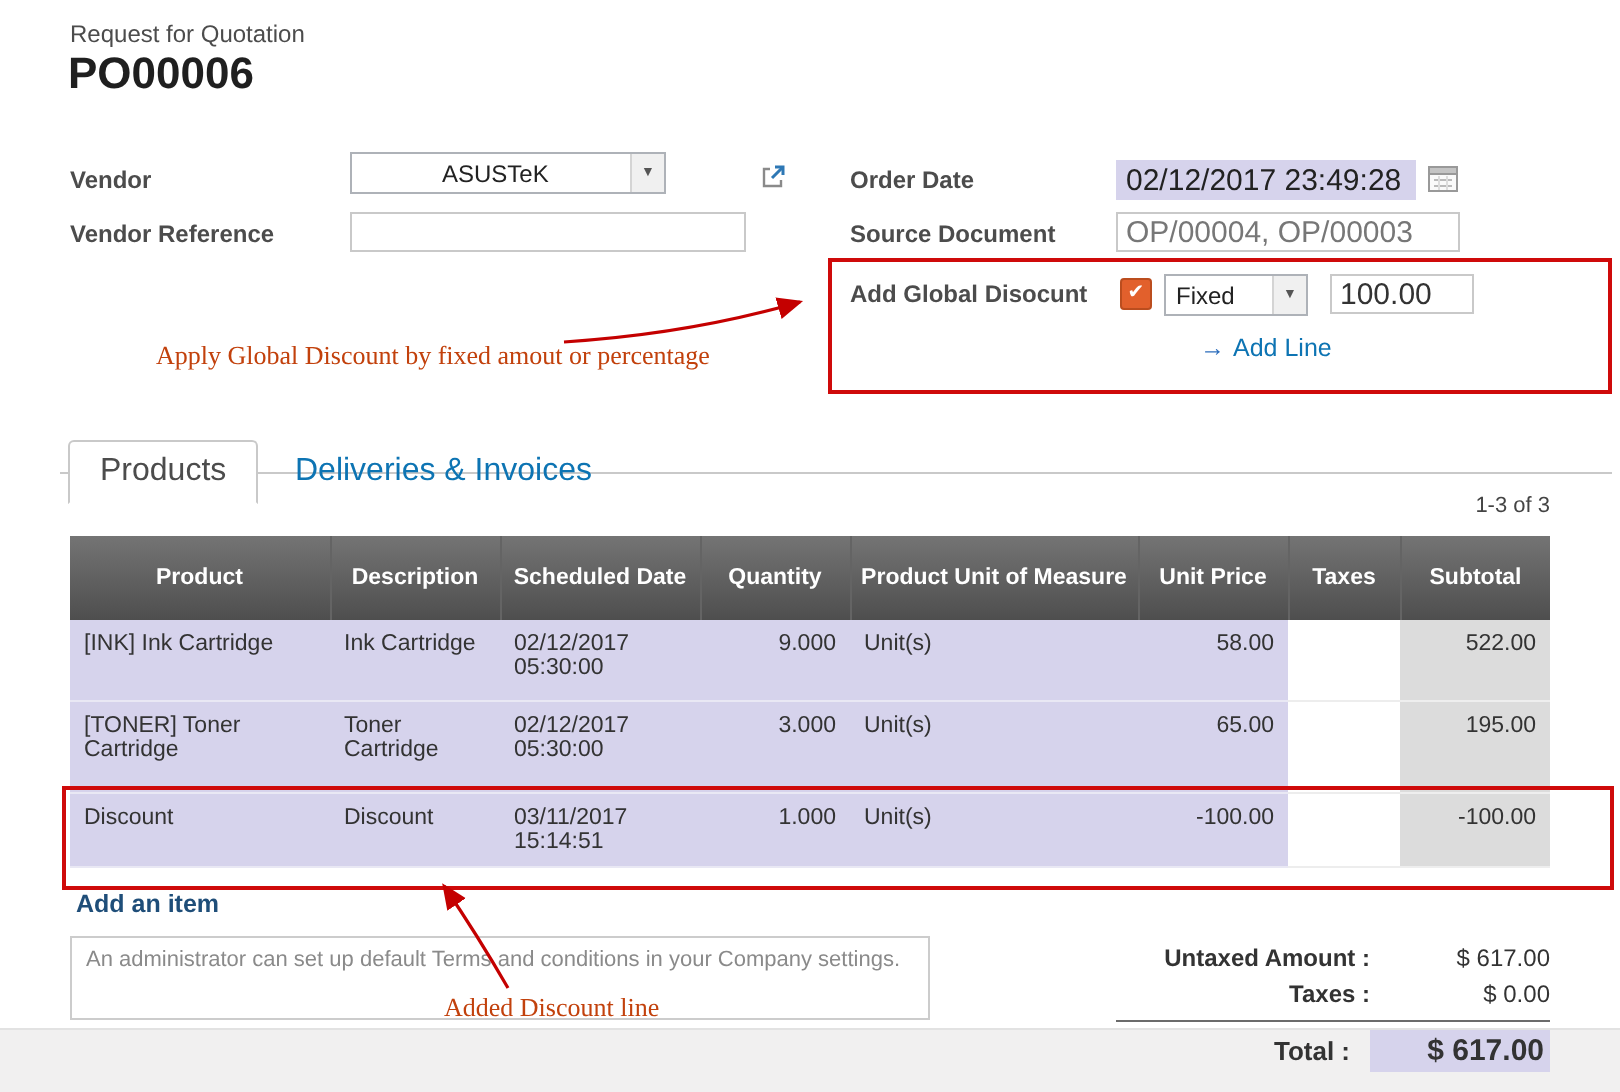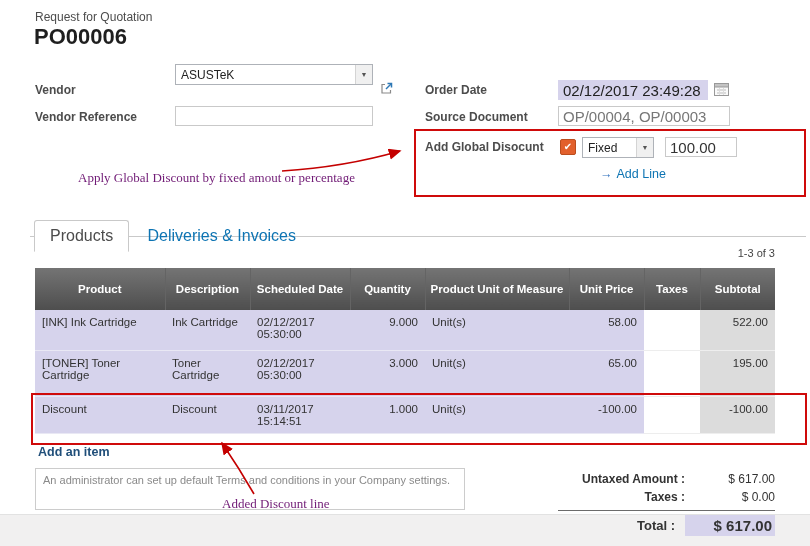--- a/index.html
+++ b/index.html
@@ -24,21 +24,21 @@
   .icon-btn{position:absolute;cursor:pointer;line-height:0;}
   .checkbox{position:absolute;width:14px;height:14px;background:#e2602c;border:1px solid #bb4d1e;
             border-radius:2px;color:#fff;font-size:10px;line-height:14px;text-align:center;cursor:pointer;}
   .addline{position:absolute;left:600px;top:167px;font-size:12.5px;color:#0d74b3;cursor:pointer;}
   .addline .arr{color:#2f6fbd;font-weight:bold;margin-right:4px;}
 
   
   .red-box{position:absolute;border:2px solid #cf0a0a;z-index:6;pointer-events:none;}
   .box1{left:414px;top:129px;width:388px;height:64px;}
   .box2{left:31px;top:393px;width:772px;height:48px;}
-  .annot{position:absolute;z-index:8;color:#701a75;font-family:"Liberation Serif","DejaVu Serif",serif;
+  .annot{position:absolute;z-index:8;color:#c2410c;font-family:"Liberation Serif","DejaVu Serif",serif;
          font-size:13px;white-space:nowrap;}
   .note1{left:78px;top:170px;}
   .note2{left:222px;top:496px;}
   .overlay{position:absolute;left:0;top:0;z-index:7;pointer-events:none;}
 
   
   .tabs{position:absolute;left:30px;top:209px;width:776px;height:28px;border-bottom:1px solid #c9c9c9;box-sizing:border-box;}
   .tab{position:relative;display:inline-block;padding:6px 15px;font-size:16px;cursor:pointer;top:11px;}
   .tab.active{background:#fff;border:1px solid #c9c9c9;border-bottom:1px solid #fff;
               border-radius:3px 3px 0 0;color:#4c4c4c;margin-left:4px;}
@@ -77,21 +77,21 @@
 </style>
 </head>
 <body>
 
 <div class="page">
 
   <div class="breadcrumb">Request for Quotation</div>
   <h1 class="title">PO00006</h1>
 
   <div class="field-label" style="left:35px;top:83px;">Vendor</div>
-  <div class="selectbox" style="left:175px;top:64px;width:198px;">
+  <div class="selectbox" style="left:175px;top:76px;width:158px;padding-left:40px;">
     <span class="val">ASUSTeK</span>
     <span class="caret">▼</span>
   </div>
   <span class="icon-btn" style="left:379px;top:81px;">
     <svg width="15" height="15" viewBox="0 0 15 15">
       <path d="M6 3.5 H3 V12 H11.5 V9" fill="none" stroke="#8a8a8a" stroke-width="1.2"></path>
       <path d="M8.5 2.5 H12.5 V6.5" fill="none" stroke="#2e78b5" stroke-width="1.5"></path>
       <path d="M12.5 2.5 L7 8" fill="none" stroke="#2e78b5" stroke-width="1.5"></path>
     </svg>
   </span>

